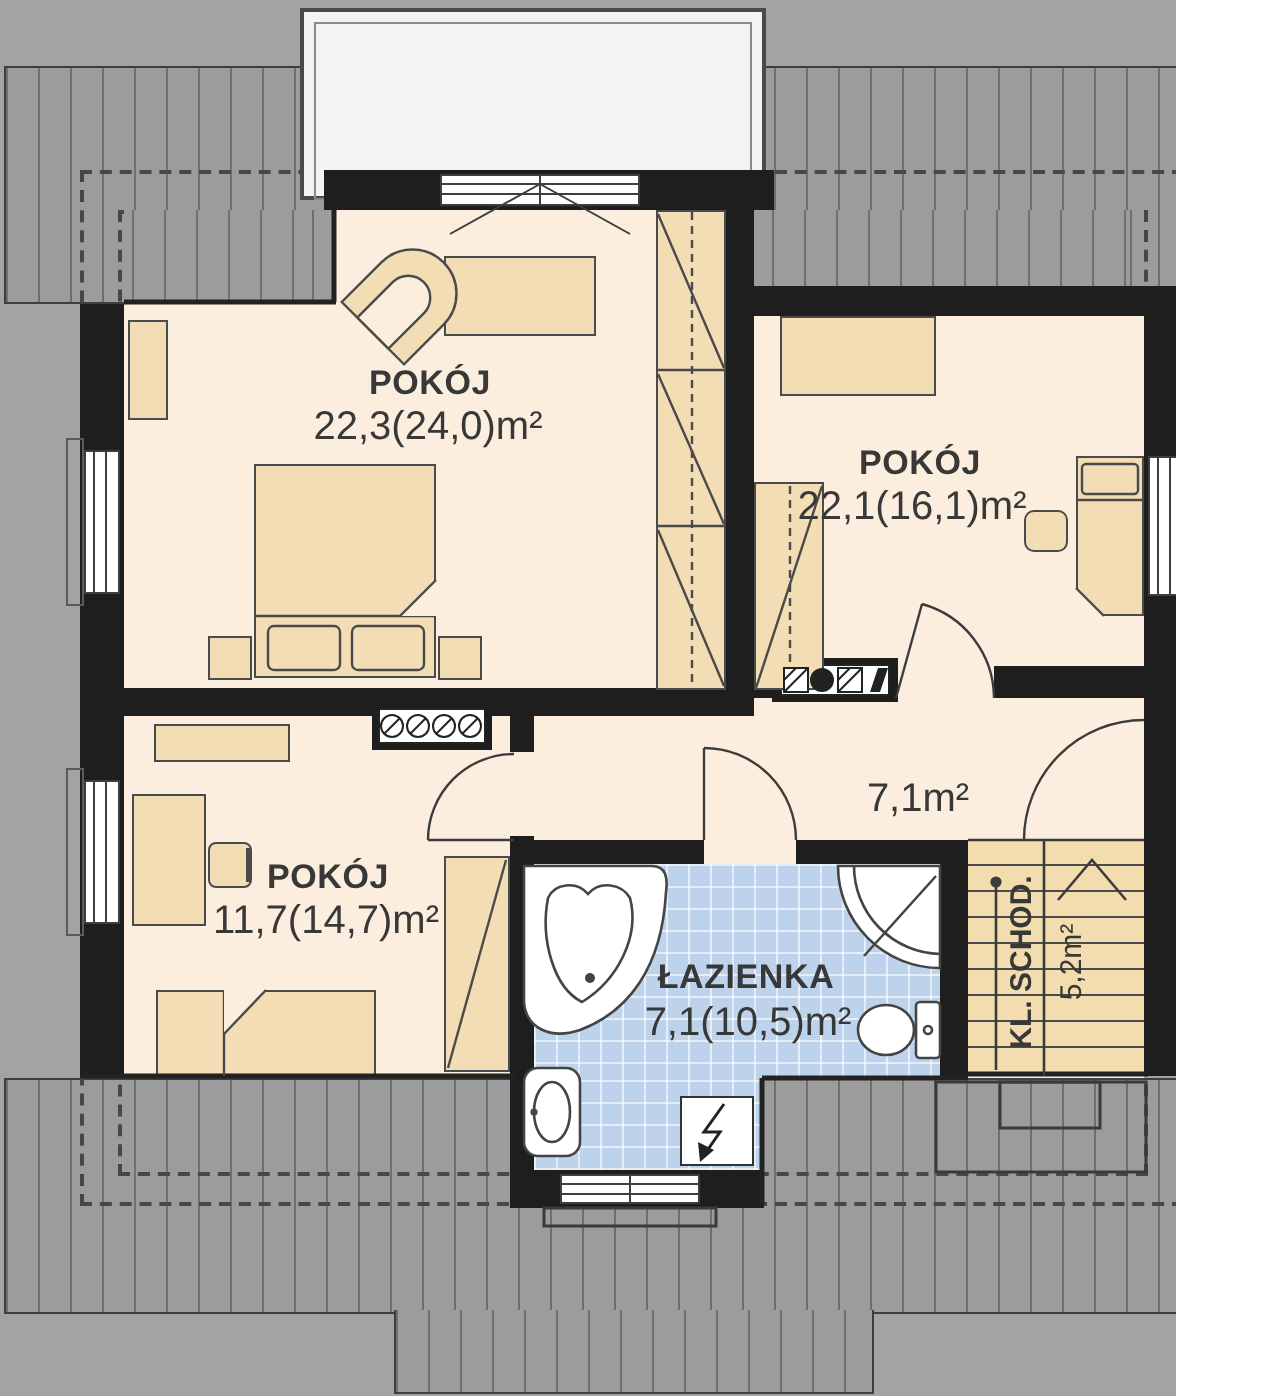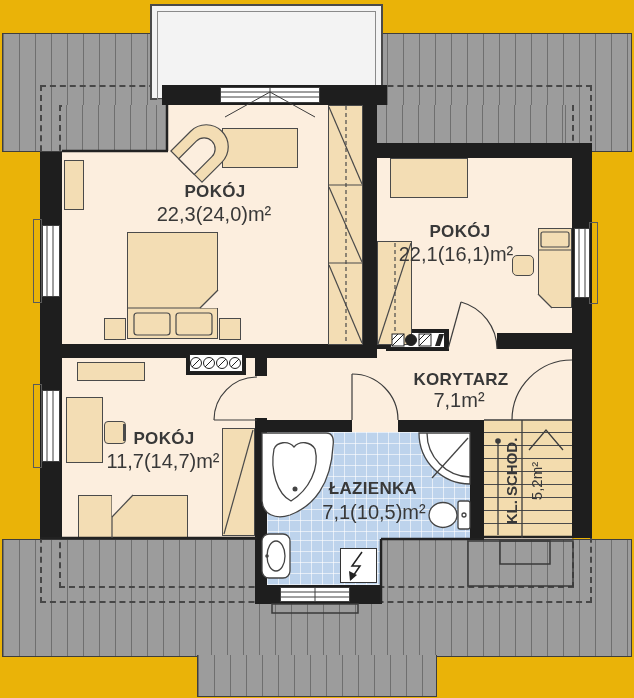--- a/index.html
+++ b/index.html
@@ -1,16 +1,16 @@
 <!DOCTYPE html>
 <html><head>
 <meta charset="utf-8">
 <style>
   html,body{margin:0;padding:0;background:#fff;}
-  #stage{position:relative;width:634px;height:698px;background:#eab308;overflow:hidden;
+  #stage{position:relative;width:588px;height:698px;background:#a3a3a3;overflow:hidden;
          font-family:"Liberation Sans",sans-serif;}
   .roof{position:absolute;background-color:#9c9c9c;
         background-image:repeating-linear-gradient(to right,#6f6f6f 0,#6f6f6f 1px,transparent 1px,transparent 16px);
         border:1px solid #3e3e3e;box-sizing:border-box;}
   .patch{position:absolute;background-color:#9c9c9c;
         background-image:repeating-linear-gradient(to right,#6f6f6f 0,#6f6f6f 1px,transparent 1px,transparent 16px);}
   .dash{position:absolute;border:2px dashed #474747;box-sizing:border-box;}
   .wall{position:absolute;background:#1e1e1e;}
   .floor{position:absolute;background:#fceede;}
   .open{position:absolute;background:#fceede;}
@@ -238,21 +238,20 @@
 
   <div class="lbl" style="left:215px;top:192px;">POKÓJ</div>
   <div class="area" style="left:214px;top:214px;">22,3(24,0)m²</div>
 
   <div class="lbl" style="left:460px;top:232px;">POKÓJ</div>
   <div class="area" style="left:456px;top:254px;">22,1(16,1)m²</div>
 
   <div class="lbl" style="left:164px;top:439px;">POKÓJ</div>
   <div class="area" style="left:163px;top:461px;">11,7(14,7)m²</div>
 
-  <div class="lbl" style="left:461px;top:380px;">KORYTARZ</div>
   <div class="area" style="left:459px;top:400px;">7,1m²</div>
 
   <div class="lbl" style="left:373px;top:489px;">ŁAZIENKA</div>
   <div class="area" style="left:374px;top:512px;">7,1(10,5)m²</div>
 
   <div class="vlbl" style="left:511px;top:481px;">KL. SCHOD.</div>
   <div class="varea" style="left:536px;top:481px;">5,2m²</div>
 
 </div>
 

